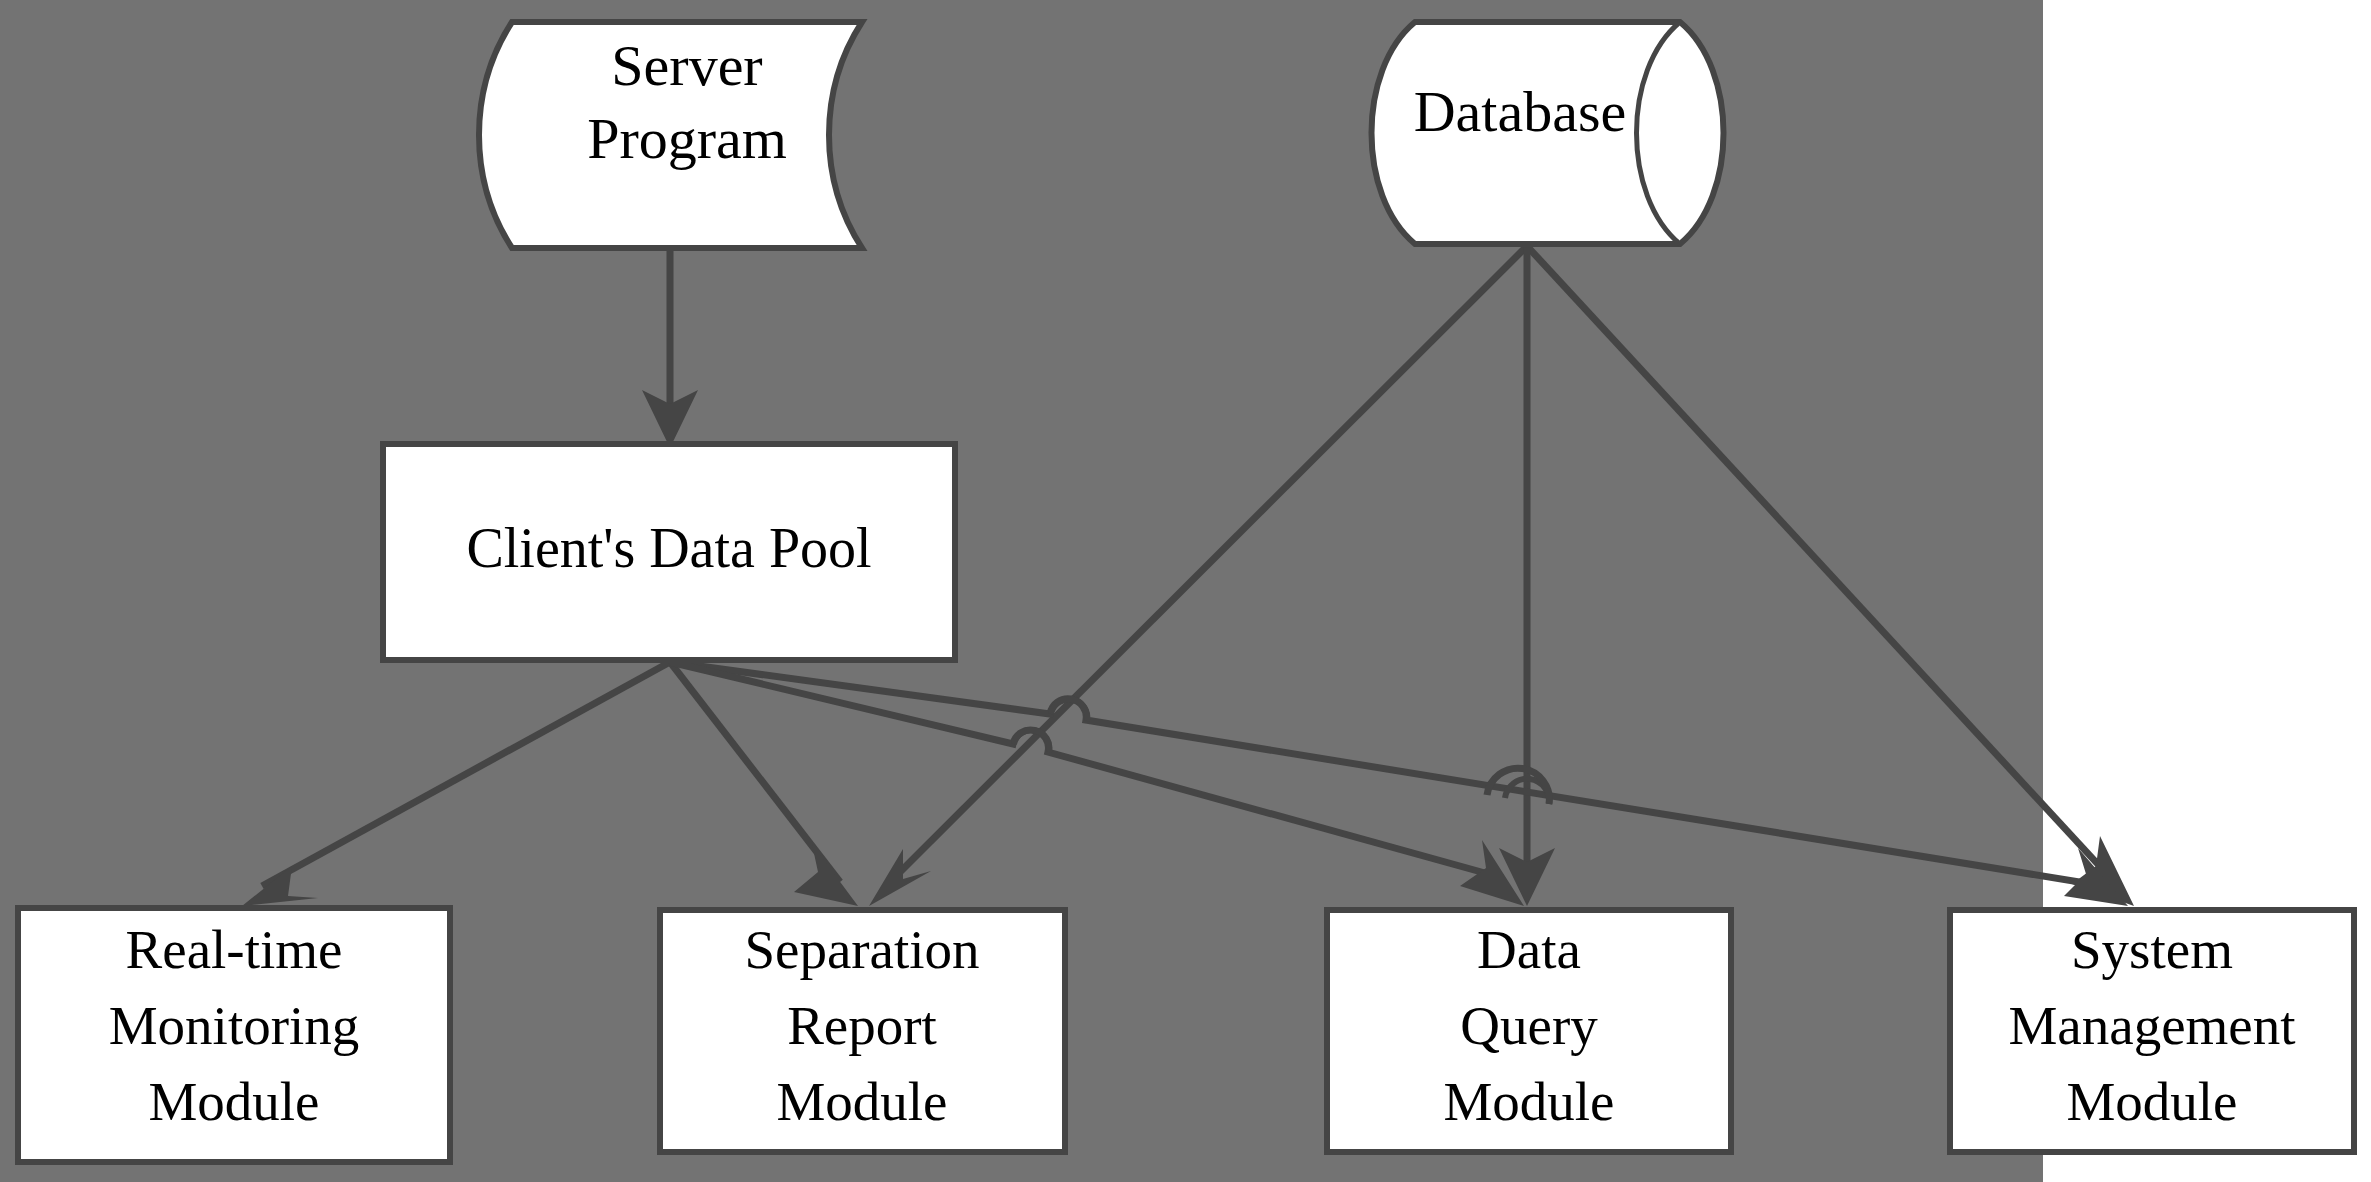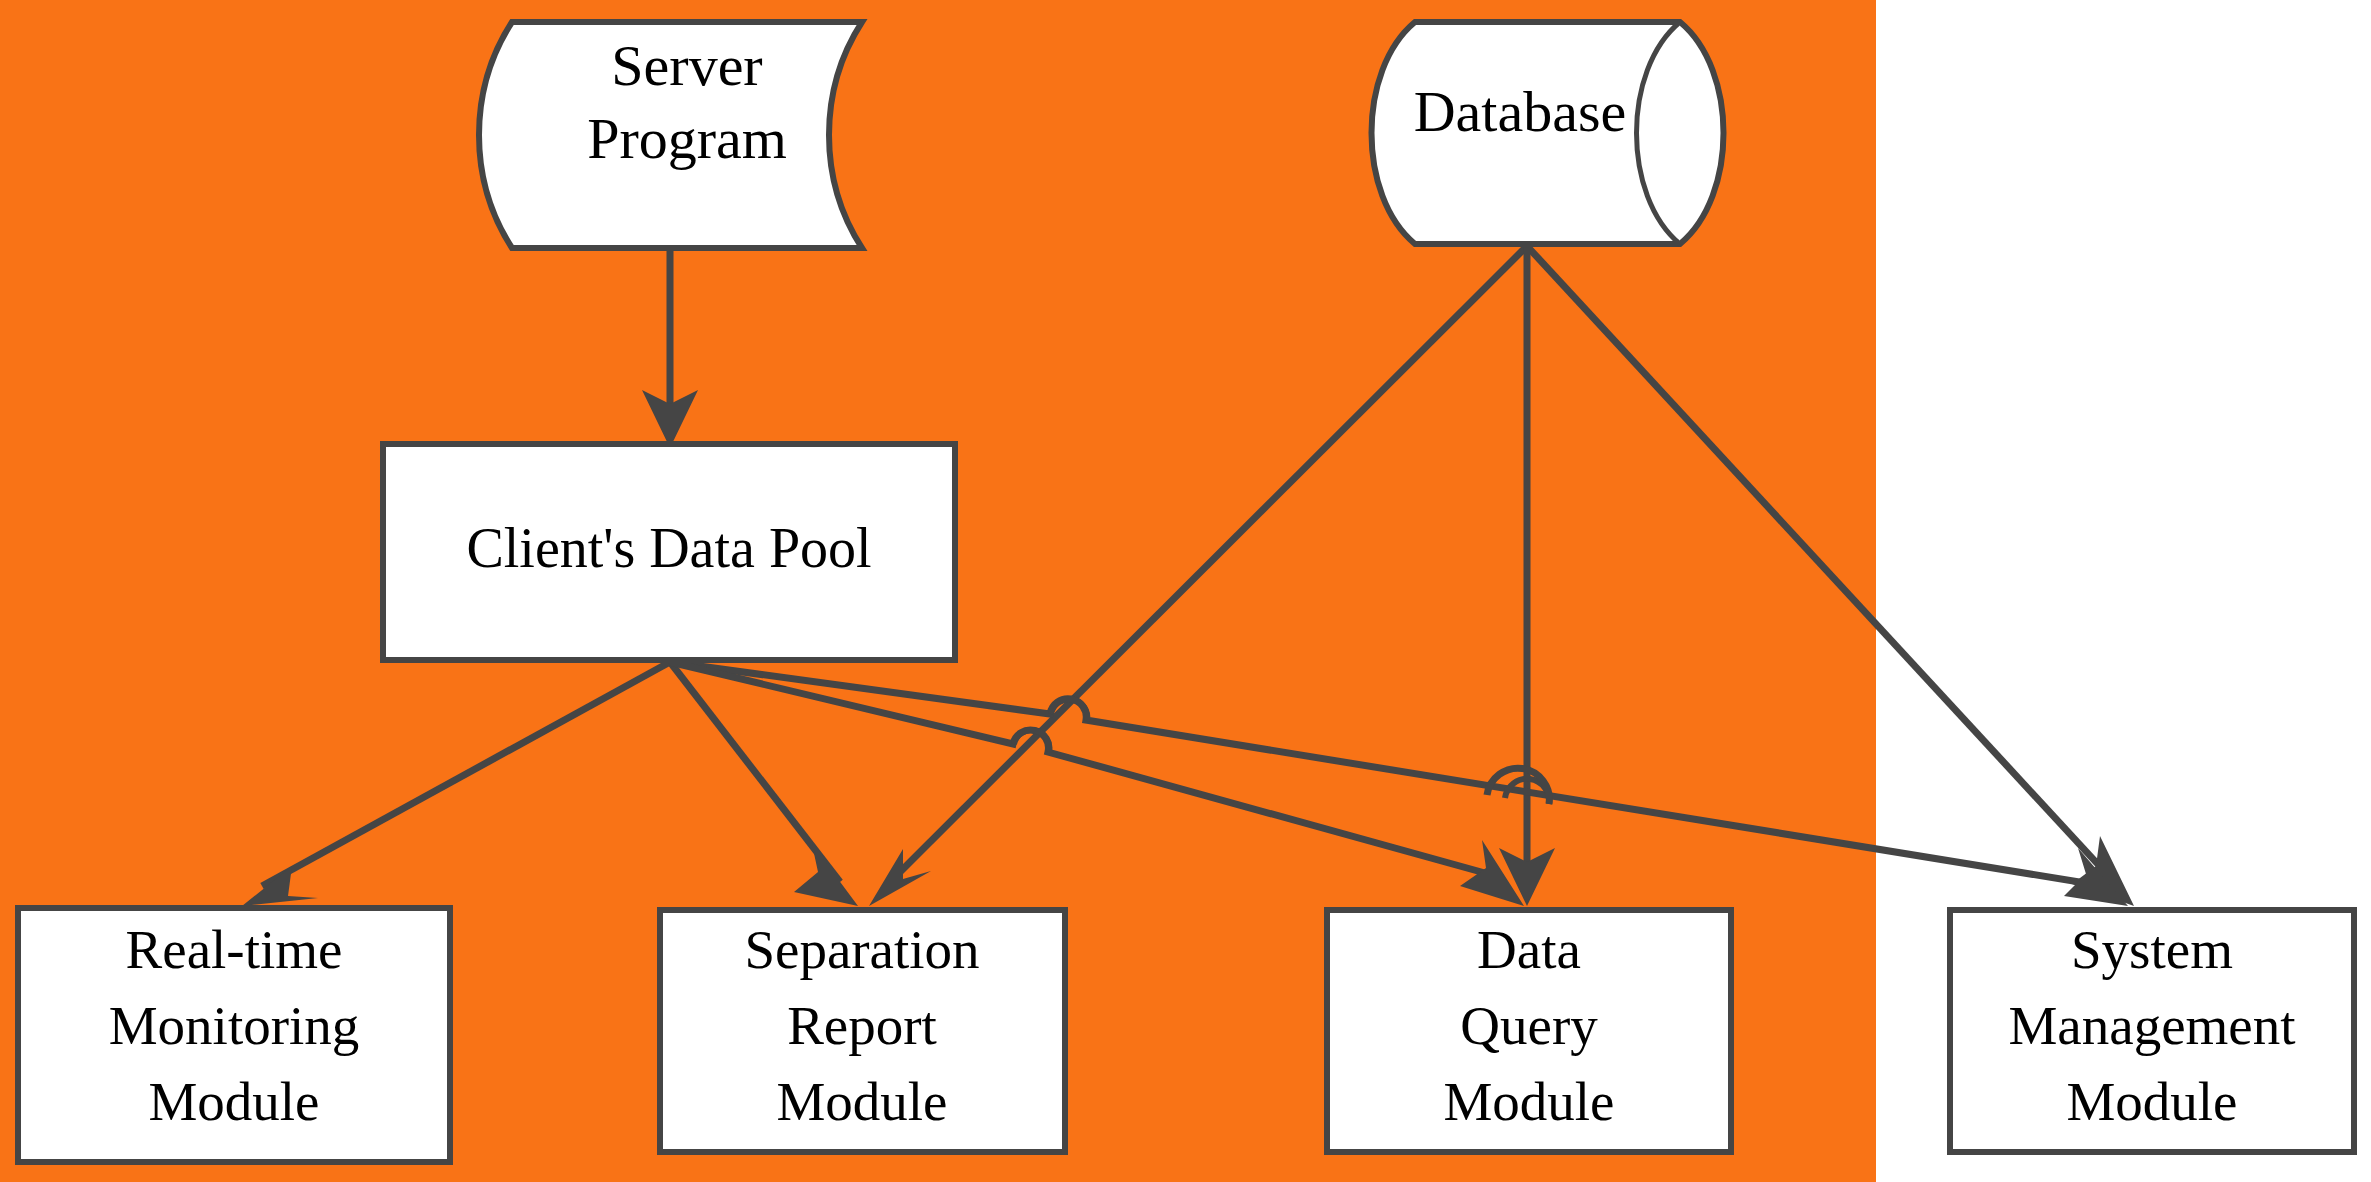--- a/index.html
+++ b/index.html
@@ -8,23 +8,23 @@
     background: #ffffff;
   }
   body {
     width: 2371px;
     height: 1182px;
     overflow: hidden;
     font-family: "Liberation Serif", "DejaVu Serif", serif;
   }
   #diagram-root {
     position: relative;
-    width: 1876px;
+    width: 2043px;
     height: 1182px;
-    background: #f97316;
+    background: #737373;
   }
   svg.canvas {
     position: absolute;
     top: 0;
     left: 0;
     width: 2371px;
     height: 1182px;
     display: block;
   }
   .node-shape {

